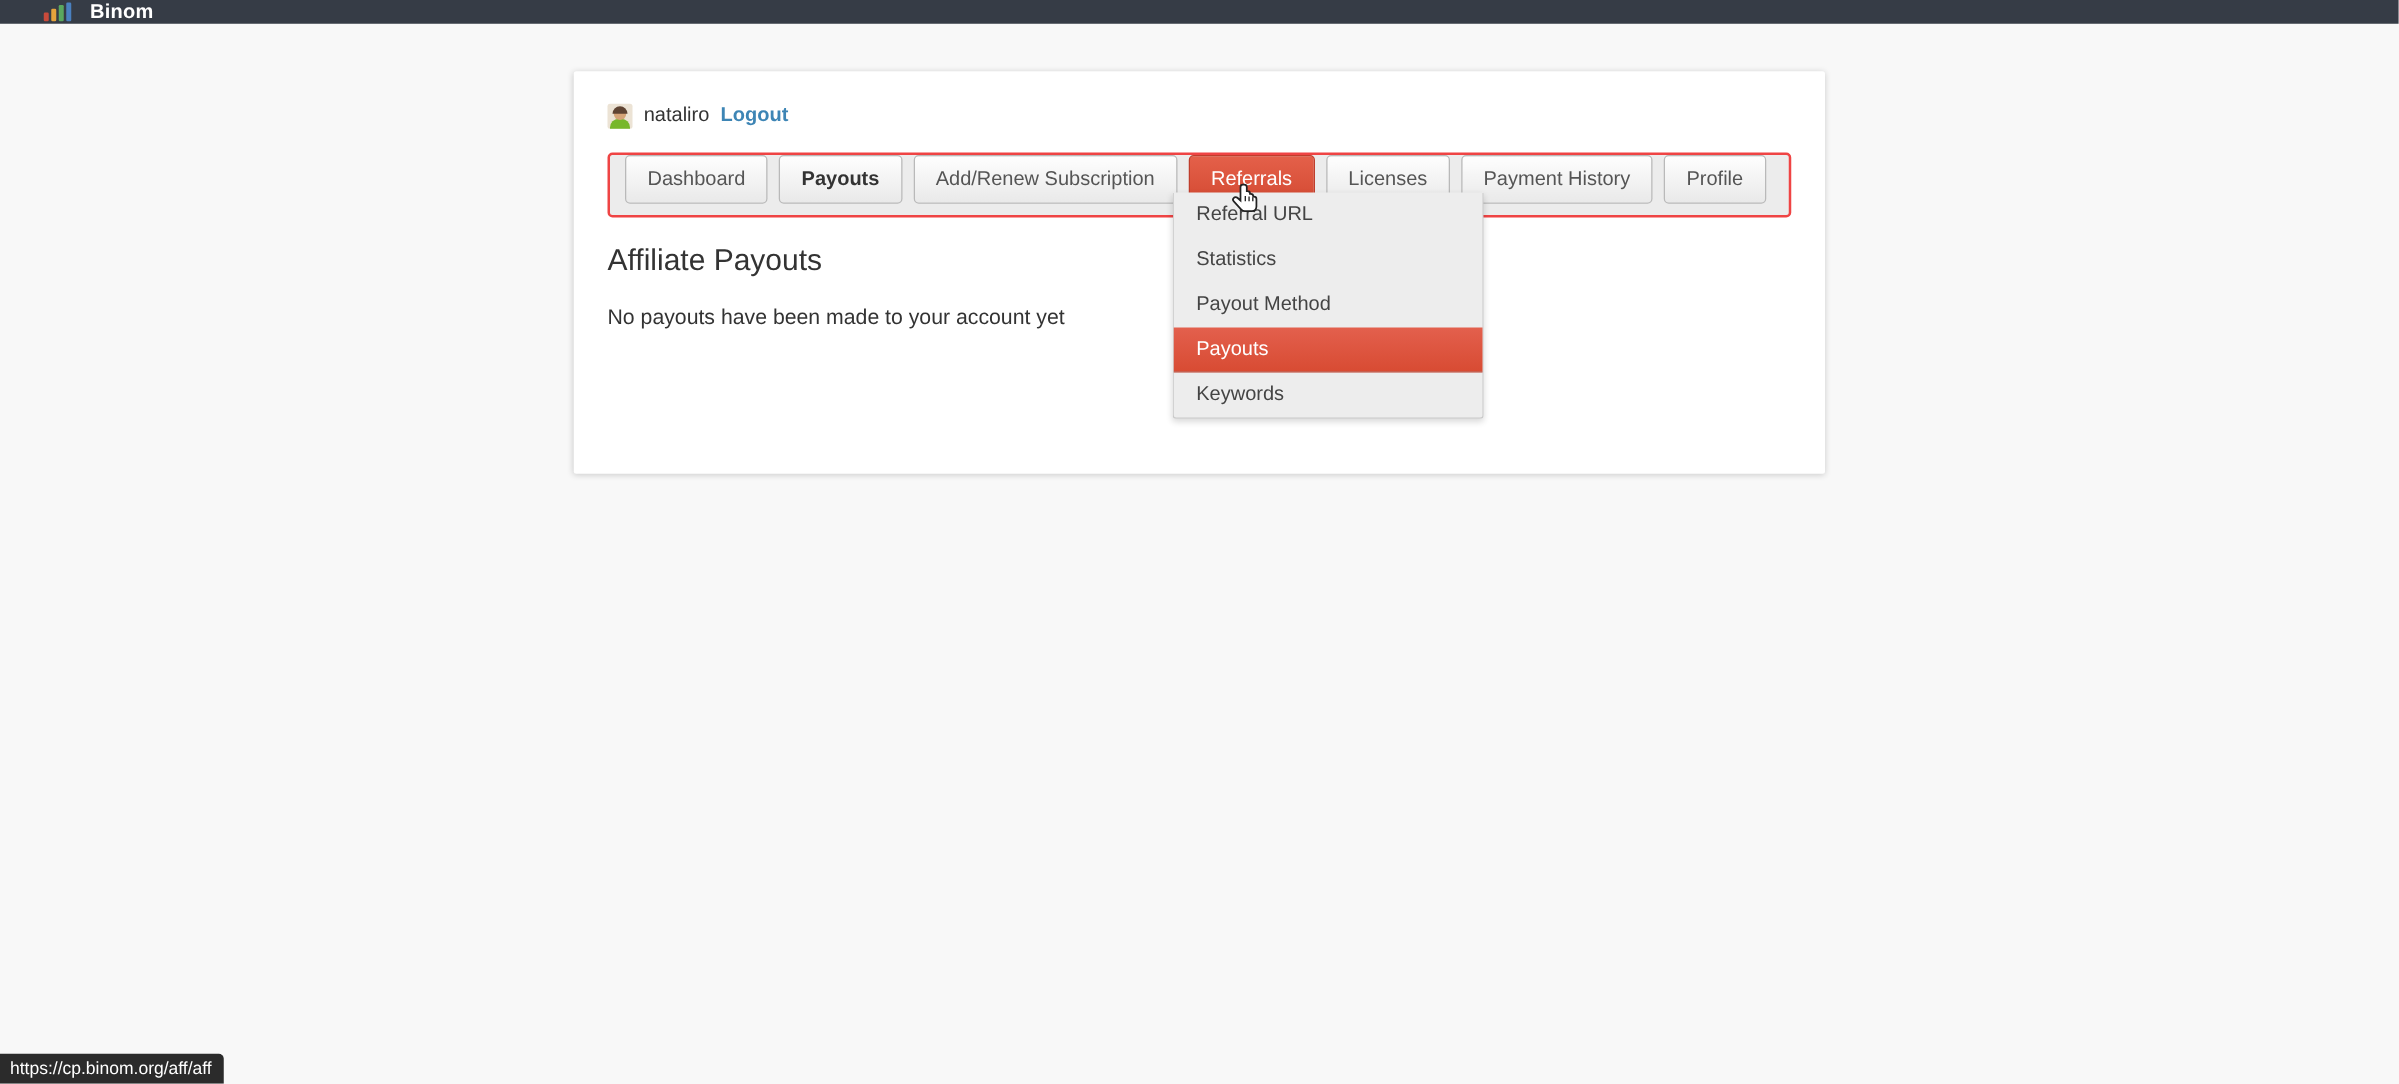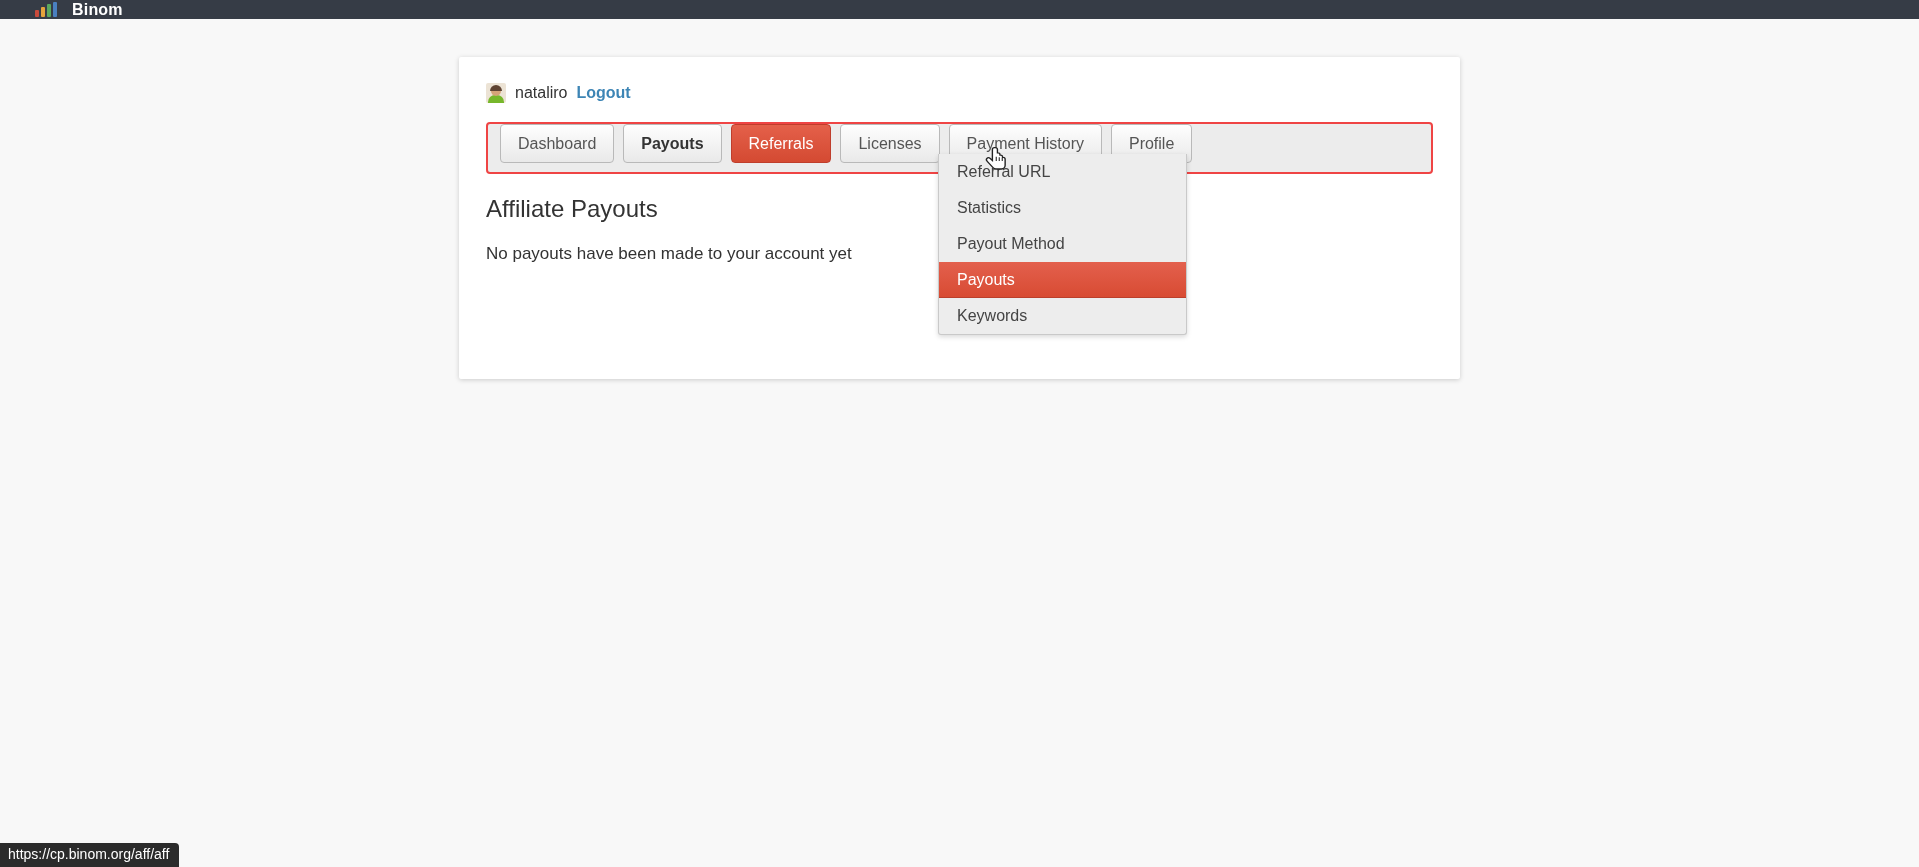--- a/index.html
+++ b/index.html
@@ -133,20 +133,21 @@
         <span class="head"></span>
         <span class="hair"></span>
     </span>
     <span class="user-name">nataliro</span>
     <a class="logout-link">Logout</a>
   </div>
 
   <div class="navbar">
     <div class="nav-btn">Dashboard</div>
     <div class="nav-btn bold">Payouts</div>
+    <div class="nav-btn">Add/Renew Subscription</div>
     <div class="nav-btn active">Referrals</div>
     <div class="nav-btn">Licenses</div>
     <div class="nav-btn">Payment History</div>
     <div class="nav-btn">Profile</div>
   </div>
 
   <div class="page-title">Affiliate Payouts</div>
 
 
   <div class="empty-msg">No payouts have been made to your account yet</div>

